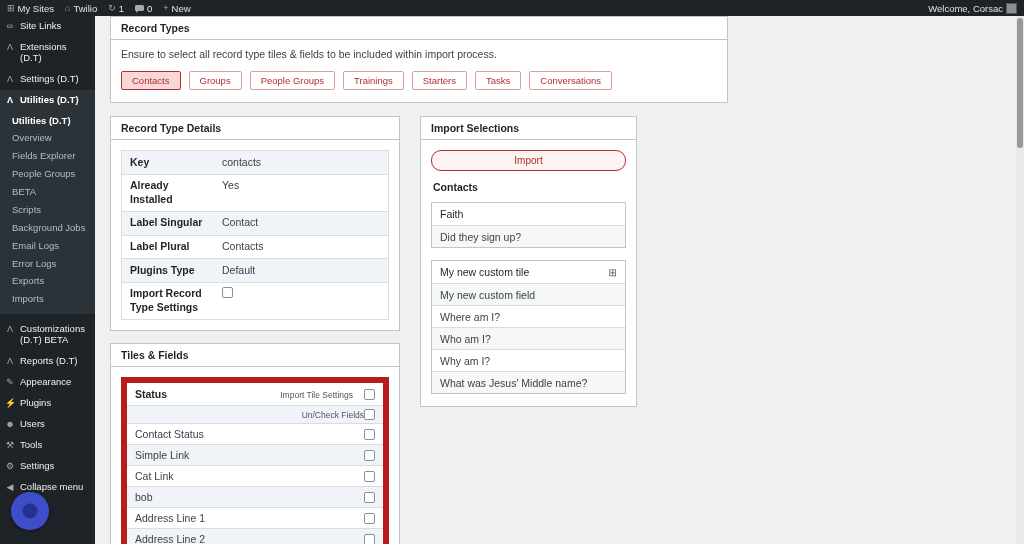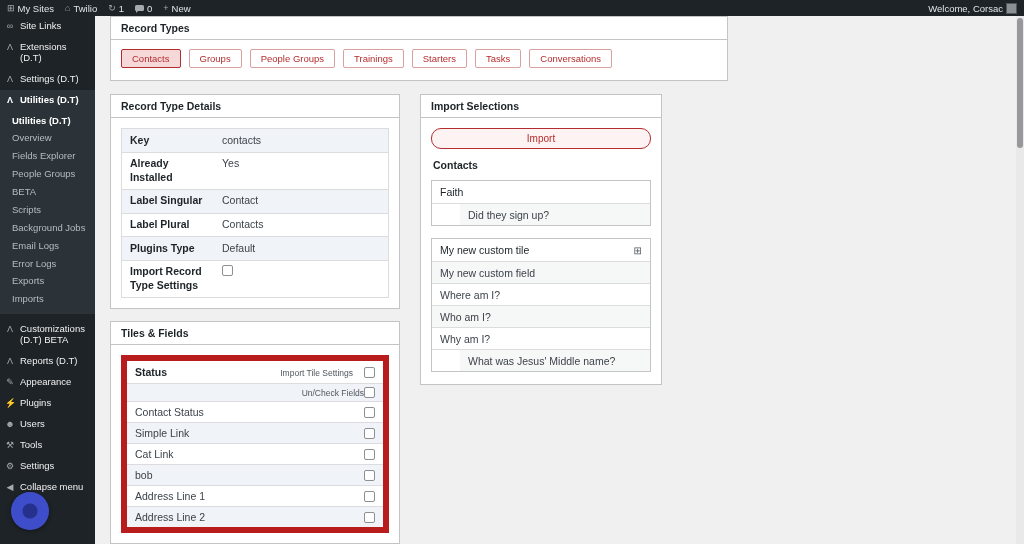--- a/index.html
+++ b/index.html
@@ -33,21 +33,21 @@
   .box-header { padding:5px 10px; font-size:10.5px; font-weight:bold; color:#1d2327; border-bottom:1px solid #c3c4c7; }
 
   .rt-box { margin-left:15px; width:618px; }
   .rt-desc { padding:8px 10px 2px; }
   .rt-buttons { display:flex; gap:8px; padding:9px 10px 12px; flex-wrap:wrap; }
   .rt-btn { font-family:inherit; font-size:9.5px; color:#b32d2e; background:#fff; border:1px solid #d9a0a0; border-radius:2px; padding:3px 10px; cursor:pointer; white-space:nowrap; }
   .rt-btn.active { background:#f6d8d8; border-color:#b32d2e; }
 
   .cols { display:flex; align-items:flex-start; gap:20px; margin:13px 0 0 15px; }
   .col-left { width:290px; }
-  .col-right { width:242px; }
+  .col-right { width:217px; }
 
   
   .dt-table { margin:10px; border:1px solid #dcdcde; }
   .dt-row { display:flex; border-bottom:1px solid #dcdcde; background:#fff; }
   .dt-row:last-child { border-bottom:none; }
   .dt-row.alt { background:#f0f3f7; }
   .dt-label { width:92px; flex:none; padding:4.5px 8px; font-weight:bold; color:#1d2327; line-height:1.3; }
   .dt-value { flex:1; padding:4.5px 8px; display:flex; align-items:flex-start; }
 
   
@@ -65,21 +65,21 @@
   .tf-row.alt { background:#f0f3f7; }
 
   
   .import-btn { display:block; width:calc(100% - 20px); margin:10px; padding:4px 0; text-align:center; background:#fdf3f3; border:1px solid #b32d2e; border-radius:10px; color:#b32d2e; font-size:10px; font-family:inherit; cursor:pointer; }
   .is-group { margin:3px 12px 9px; font-weight:bold; color:#1d2327; }
   .sel-box { margin:0 10px 12px; border:1px solid #c3c4c7; background:#fff; }
   .sel-head { display:flex; justify-content:space-between; align-items:center; padding:5px 8px; border-bottom:1px solid #dcdcde; color:#1d2327; }
   .sel-head:last-child { border-bottom:none; }
   .sel-ico { color:#50575e; font-size:10px; cursor:pointer; }
   .sel-row { padding:4.5px 8px; border-bottom:1px solid #dcdcde; background:#fff; }
-  .sel-row:last-child { border-bottom:none;margin-left:28px; }
+  .sel-row:last-child { border-bottom:none; }
   .sel-row.alt { background:#f6f7f7; }
 
   
   .scrollbar { position:absolute; right:0; top:16px; width:8px; bottom:0; background:#e9e9ea; z-index:40; }
   .scroll-thumb { position:absolute; top:2px; left:1px; width:6px; height:130px; background:#97979c; border-radius:3px; }
   .beacon { position:absolute; left:11px; top:492px; width:38px; height:38px; border-radius:50%; background:radial-gradient(circle at 50% 50%, #26318e 0 7px, #3e4ecb 8px); box-shadow:0 1px 4px rgba(0,0,0,.4); z-index:60; cursor:pointer; }
 </style>
 </head>
 <body>
 
@@ -178,20 +178,21 @@
   <div class="sb-item">
     <span class="sb-ico">◀</span>
     <span class="sb-label">Collapse menu</span>
   </div>
 </div>
 
 <div class="main">
 
   <div class="box rt-box">
     <div class="box-header">Record Types</div>
+    <div class="rt-desc">Ensure to select all record type tiles &amp; fields to be included within import process.</div>
     <div class="rt-buttons">
       <button class="rt-btn active">Contacts</button>
       <button class="rt-btn">Groups</button>
       <button class="rt-btn">People Groups</button>
       <button class="rt-btn">Trainings</button>
       <button class="rt-btn">Starters</button>
       <button class="rt-btn">Tasks</button>
       <button class="rt-btn">Conversations</button>
     </div>
   </div>

